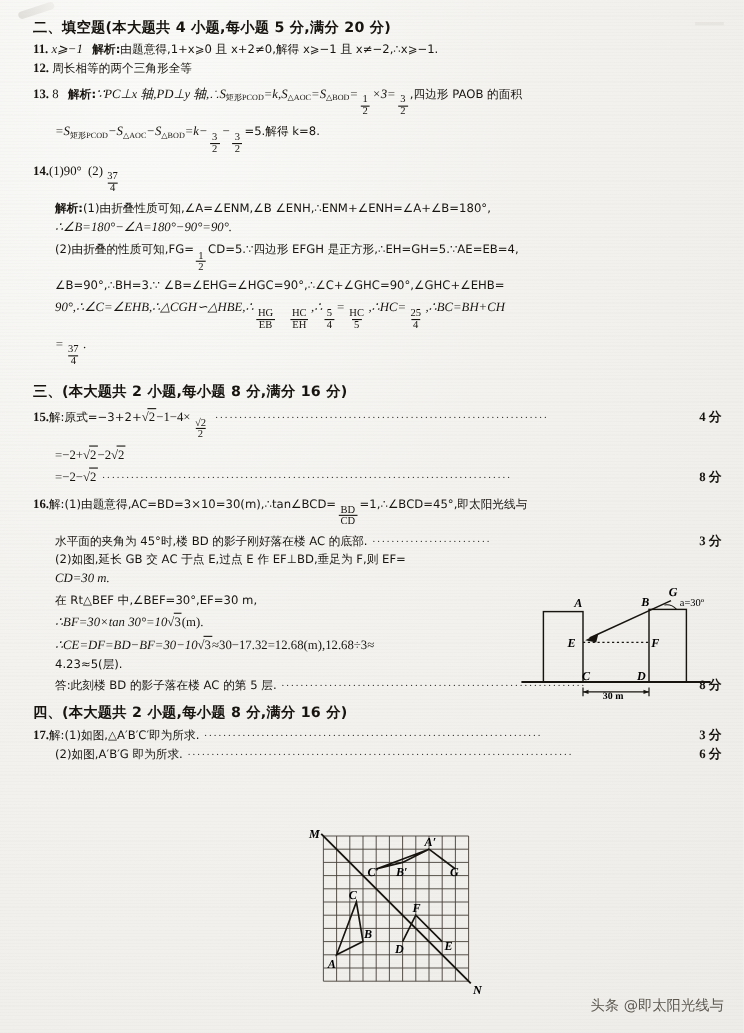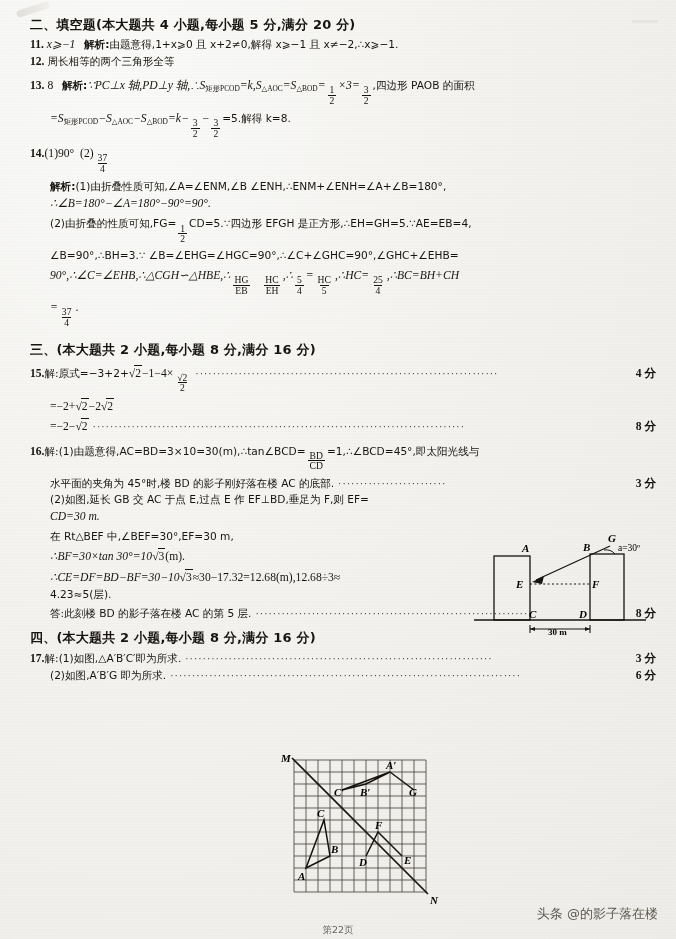--- a/index.html
+++ b/index.html
@@ -300,15 +300,14 @@
       <text x="110" y="17" font-family="Liberation Serif, serif" font-style="italic" font-size="11" font-weight="bold" id="f17-Ap">A′</text>
       <text x="84" y="44" font-family="Liberation Serif, serif" font-style="italic" font-size="11" font-weight="bold" id="f17-Bp">B′</text>
       <text x="58" y="44" font-family="Liberation Serif, serif" font-style="italic" font-size="11" font-weight="bold" id="f17-Cp">C′</text>
       <text x="83" y="114" font-family="Liberation Serif, serif" font-style="italic" font-size="11" font-weight="bold" id="f17-D">D</text>
       <text x="128" y="112" font-family="Liberation Serif, serif" font-style="italic" font-size="11" font-weight="bold" id="f17-E">E</text>
       <text x="99" y="77" font-family="Liberation Serif, serif" font-style="italic" font-size="11" font-weight="bold" id="f17-F">F</text>
       <text x="133" y="44" font-family="Liberation Serif, serif" font-style="italic" font-size="11" font-weight="bold" id="f17-G">G</text>
     </svg>
   </div>
 
-  <div class="wm">头条 @的影子落在楼</div>
-  <div class="footer">第22页</div>
+  <div class="wm">头条 @即太阳光线与</div>
 </div>
 
 </body></html>

